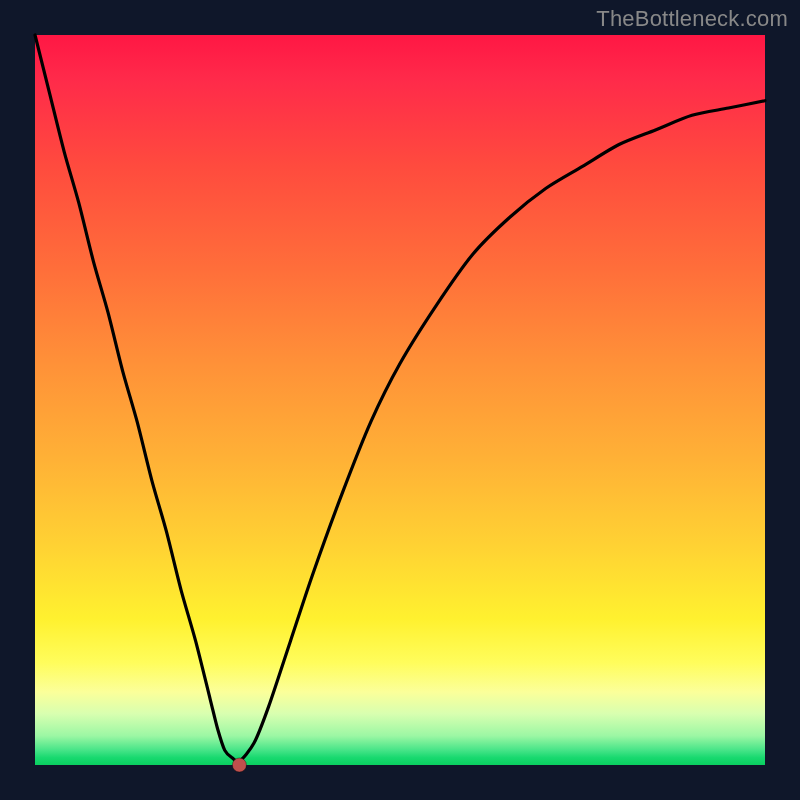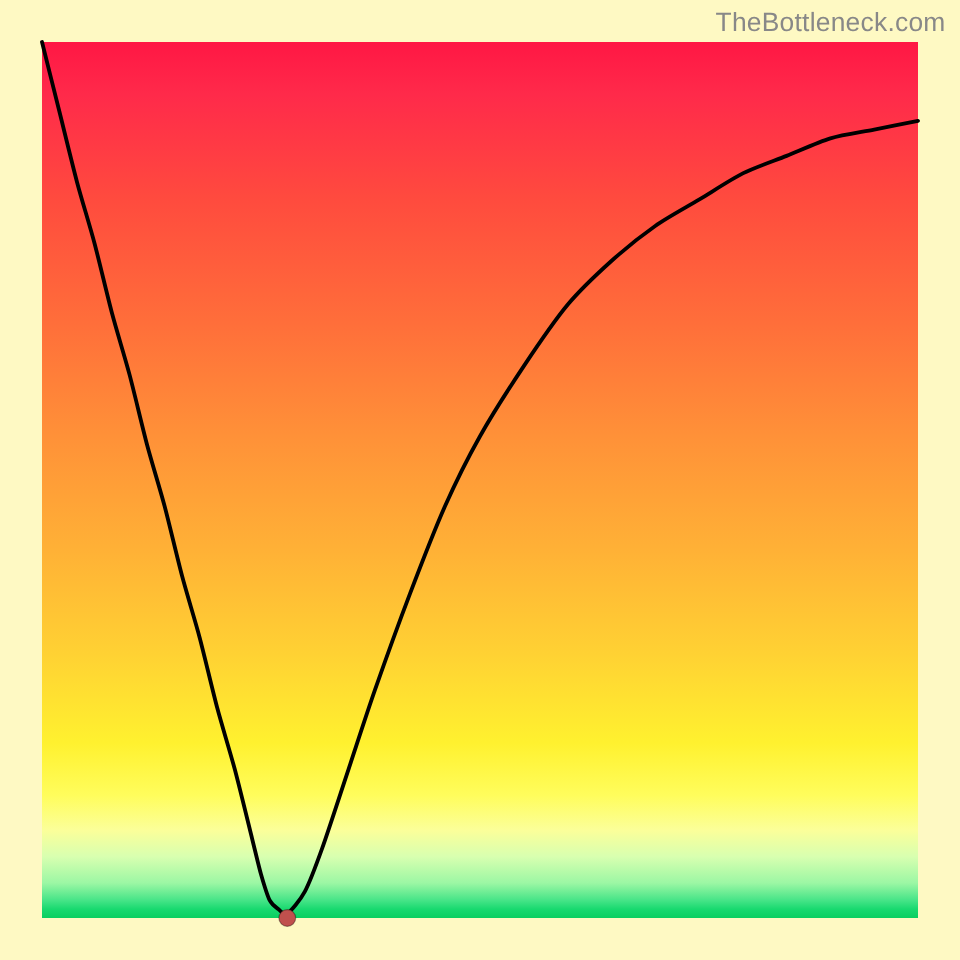--- a/index.html
+++ b/index.html
@@ -8,21 +8,21 @@
     width: 800px;
     height: 800px;
     overflow: hidden;
     background: #000;
     font-family: Arial, Helvetica, sans-serif;
   }
   .chart-wrapper {
     position: relative;
     width: 800px;
     height: 800px;
-    background: #fef9c3;
+    background: #0f172a;
   }
   .plot-area {
     position: absolute;
     left: 35px;
     top: 35px;
     width: 730px;
     height: 730px;
     
     background: linear-gradient(
       to bottom,

